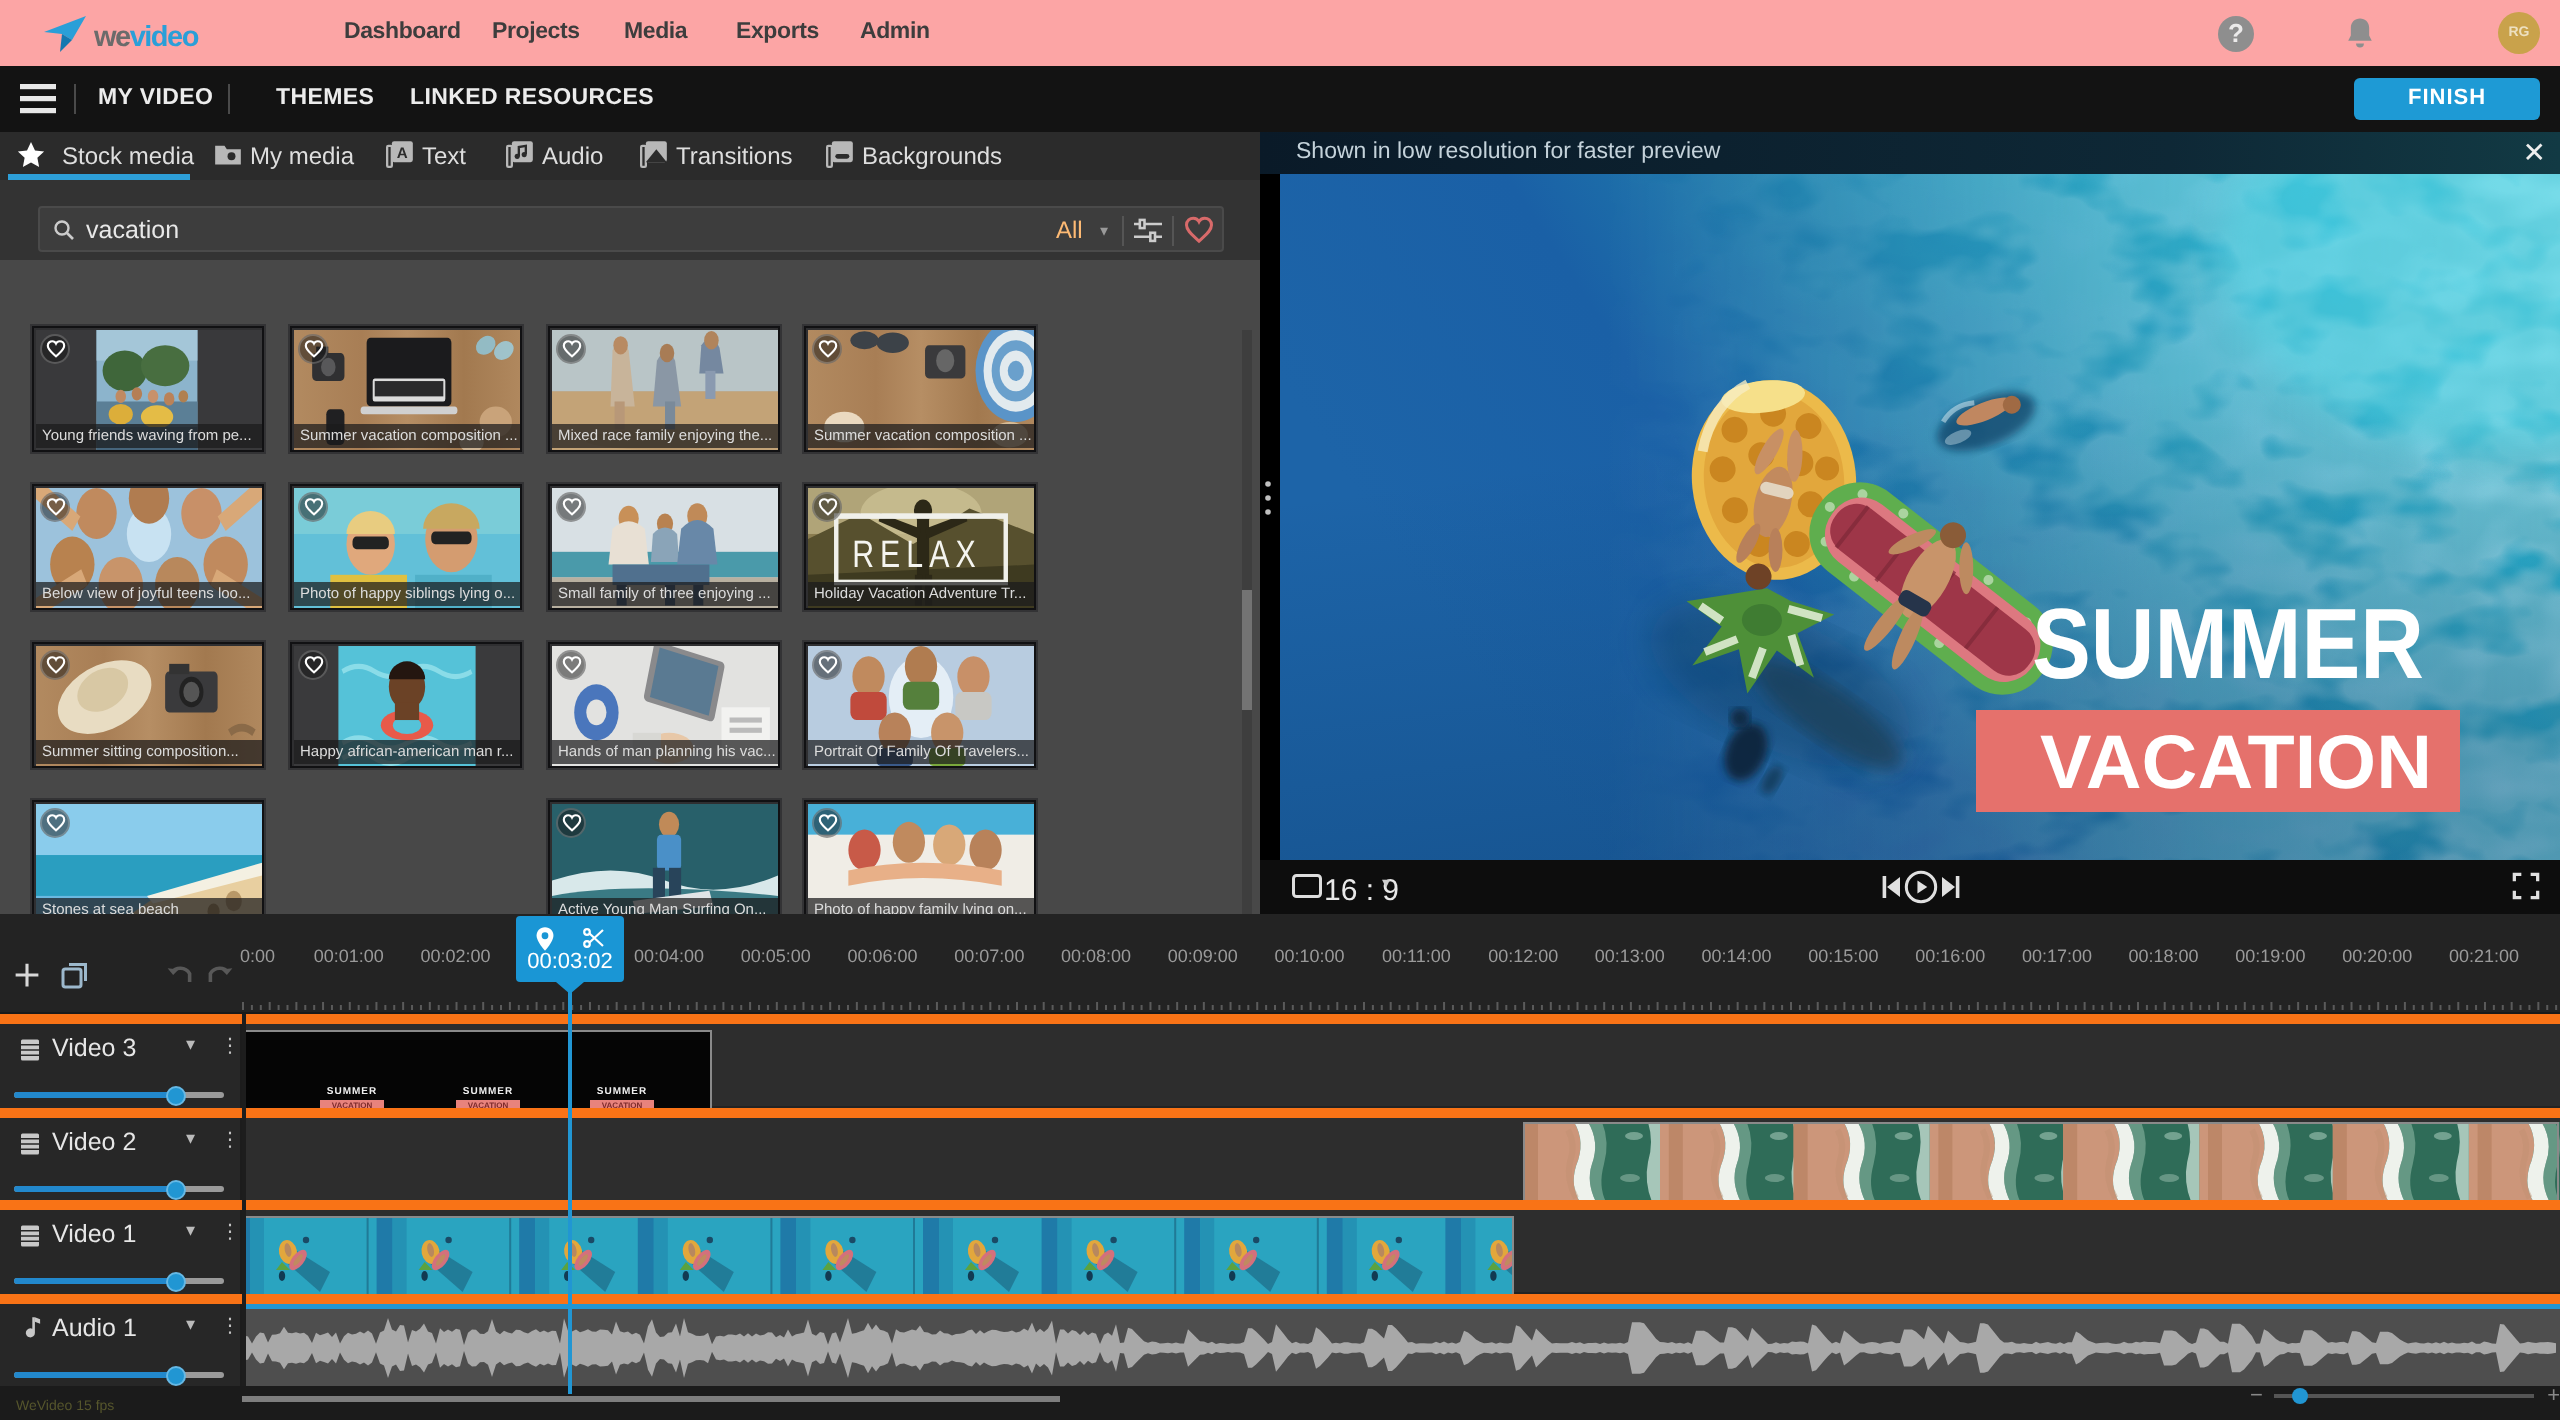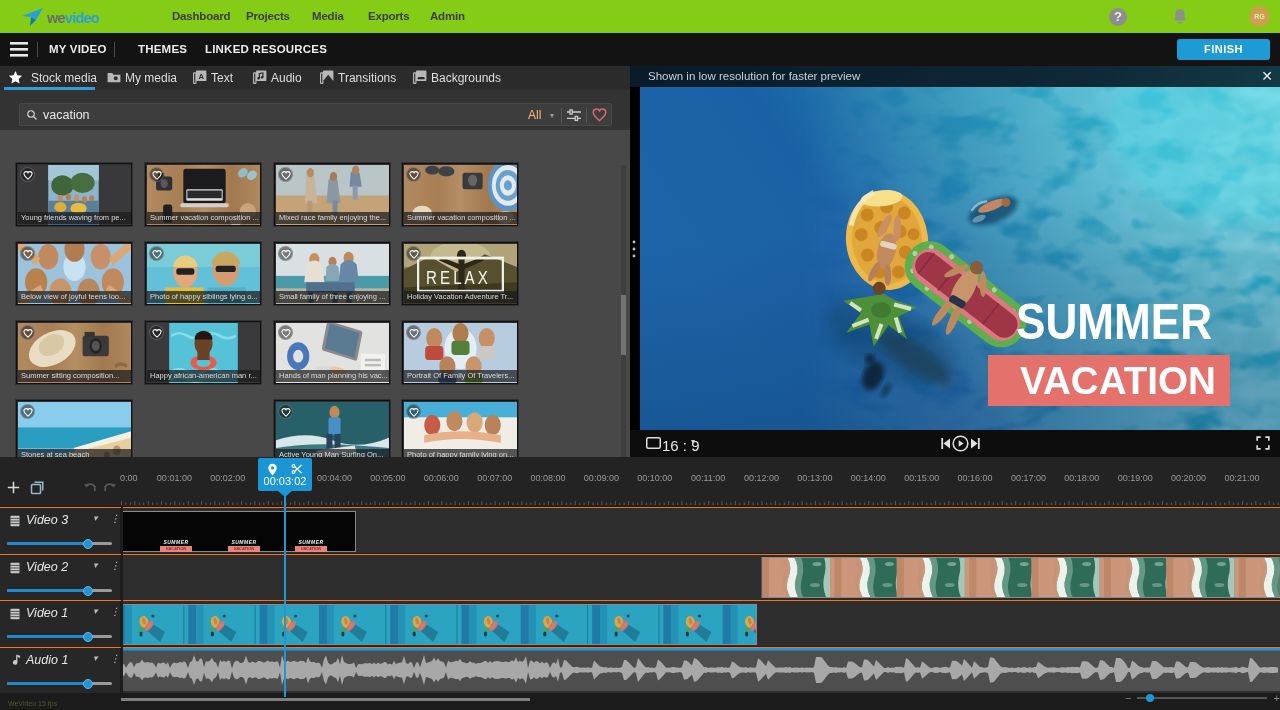--- a/index.html
+++ b/index.html
@@ -1,19 +1,19 @@
 <!DOCTYPE html>
 <html><head><meta charset="utf-8">
 <style>
 * { margin:0; padding:0; box-sizing:border-box; }
 html,body { width:1280px; height:710px; overflow:hidden; background:#242424;
   font-family:"Liberation Sans", sans-serif; }
 
 
-#topbar { position:absolute; left:0; top:0; width:1280px; height:33px; background:#84cc16; }
+#topbar { position:absolute; left:0; top:0; width:1280px; height:33px; background:#fca5a5; }
 #logo { position:absolute; left:20px; top:5px; }
 .nav { position:absolute; top:0; height:33px; line-height:33px; font-size:11.5px; font-weight:bold; color:#3d3d3d; letter-spacing:-0.2px; }
 #helpc { position:absolute; left:1109px; top:8px; width:18px; height:18px; border-radius:50%; background:#8e8e8e; color:#ebeaea; text-align:center; line-height:18px; font-size:13px; font-weight:bold; }
 #avatar { position:absolute; left:1249px; top:6px; width:21px; height:21px; border-radius:50%; background:#c9a24b; color:#ede0c0; font-size:7px; font-weight:bold; text-align:center; line-height:21px; }
 
 
 #blackbar { position:absolute; left:0; top:33px; width:1280px; height:33px; background:#131313; }
 .bnav { position:absolute; top:0; height:33px; line-height:33px; font-size:11.5px; font-weight:bold; color:#ececec; letter-spacing:0.2px; }
 .bpipe { position:absolute; top:9px; height:15px; width:1px; background:#4a4a4a; }
 #finish { position:absolute; left:1177px; top:6px; width:93px; height:21px; background:#1e9ad5; border-radius:3px; color:#fff; font-size:11px; font-weight:bold; text-align:center; line-height:21px; letter-spacing:0.5px; }
@@ -42,21 +42,21 @@
 
 #preview { position:absolute; left:630px; top:66px; width:650px; height:391px; background:#000; }
 #lowres { position:absolute; left:0; top:0; width:650px; height:21px; background:linear-gradient(90deg,#0a1a28,#0e2836 70%,#123a44); color:#c4d2da; font-size:11.5px; line-height:21px; padding-left:18px; }
 #lowx { position:absolute; right:7px; top:0; color:#eee; font-size:14px; }
 #video { position:absolute; left:10px; top:21px; width:640px; height:343px; }
 #pcontrols { position:absolute; left:0; top:364px; width:650px; height:27px; background:#0d0d0d; color:#ddd; }
 
 
 #timeline { position:absolute; left:0; top:457px; width:1280px; height:253px; background:#232323; }
 .rlab { position:absolute; top:16px; font-size:9px; color:#9a9a9a; }
-.track { position:absolute; left:0; width:1280px; height:46px; background:#2d2d2d; border-top:1px solid #f97316;font-style:italic; }
+.track { position:absolute; left:0; width:1280px; height:46px; background:#2d2d2d; border-top:5px solid #f97316; }
 .thead { position:absolute; left:0; top:0; width:121px; height:46px; background:#272727; border-right:1px solid #1c1c1c; }
 .tname { position:absolute; left:26px; top:5px; font-size:12.5px; color:#e6e6e6; }
 .tcaret { position:absolute; left:93px; top:5px; color:#bbb; font-size:9px; }
 .tkebab { position:absolute; left:110px; top:5px; color:#c4c4c4; font-size:10px; letter-spacing:0; }
 .slider { position:absolute; left:7px; top:34px; width:105px; height:3px; background:#9a9a9a; border-radius:2px; }
 .sliderb { position:absolute; left:0; top:0; width:79px; height:3px; background:#2288cc; border-radius:2px; }
 .sliderh { position:absolute; left:76px; top:-3.5px; width:10px; height:10px; border-radius:50%; background:#2196d3; border:1.5px solid #66b8e4; }
 .clip { position:absolute; border:1px solid #8a8a8a; }
 .minisv { position:absolute; top:27px; transform:translateX(-50%); text-align:center; }
 .minis { color:#eee; font-size:5px; font-weight:bold; letter-spacing:0.5px; }

